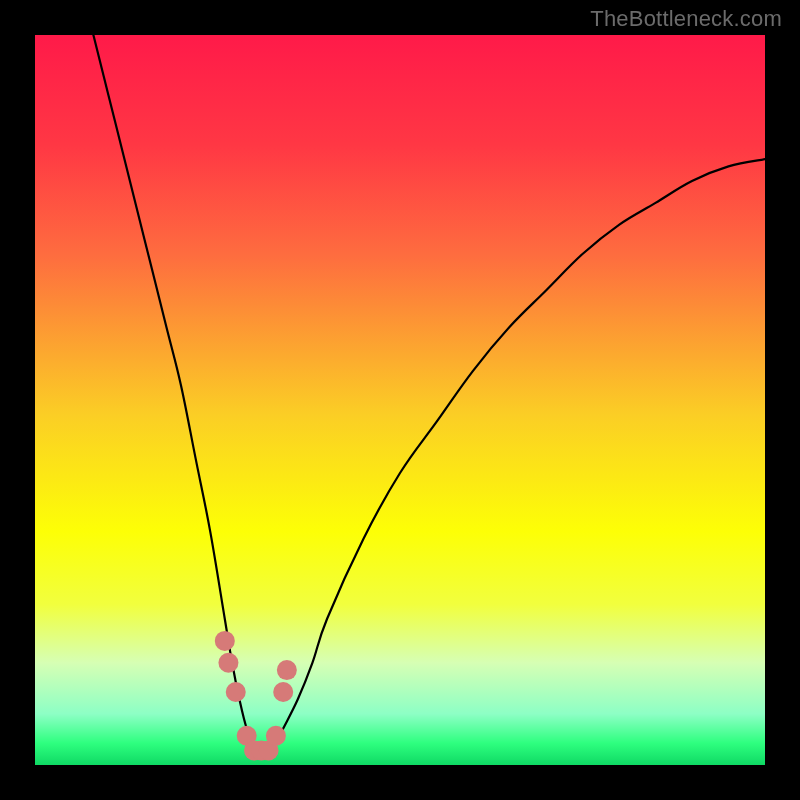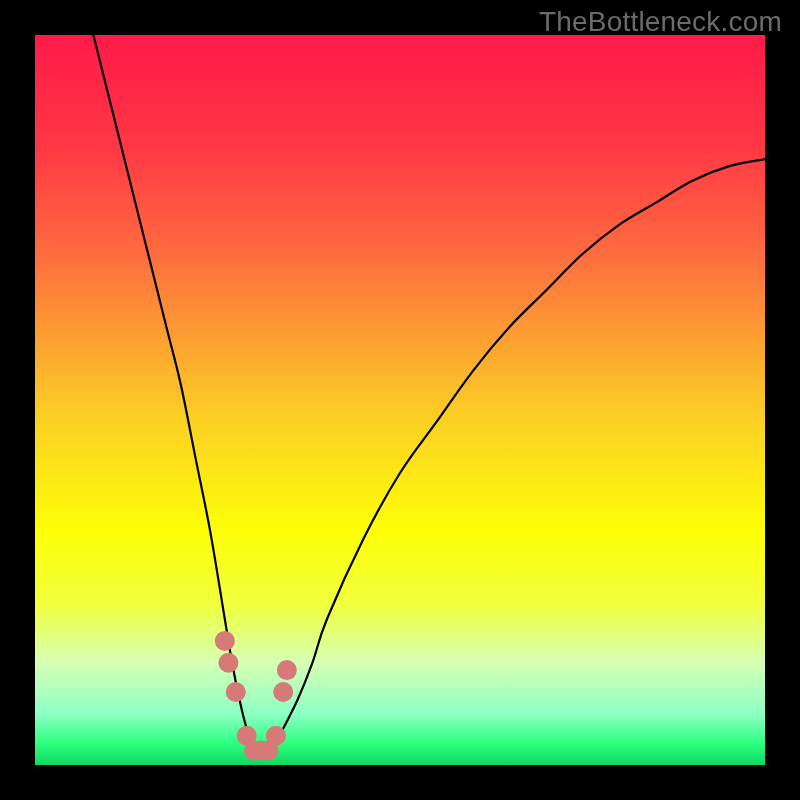--- a/index.html
+++ b/index.html
@@ -29,21 +29,21 @@
   }
   .gradient {
     position: absolute;
     inset: 0;
   }
   .watermark {
     position: absolute;
     top: 6px;
     right: 18px;
     color: #6b6b6b;
-    font-size: 28px;
+    font-size: 22px;
     font-weight: 500;
     letter-spacing: 0.2px;
   }
   svg.curves {
     position: absolute;
     inset: 0;
   }
 </style>
 </head>
 <body>

